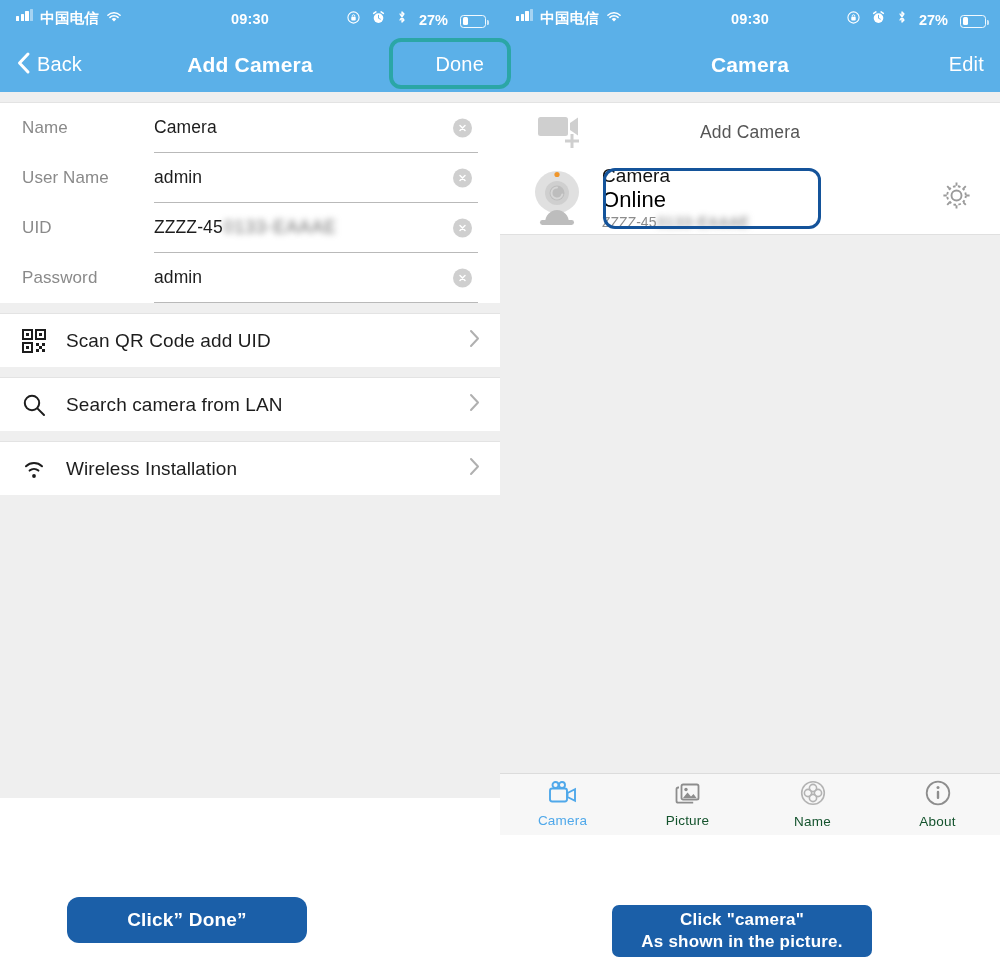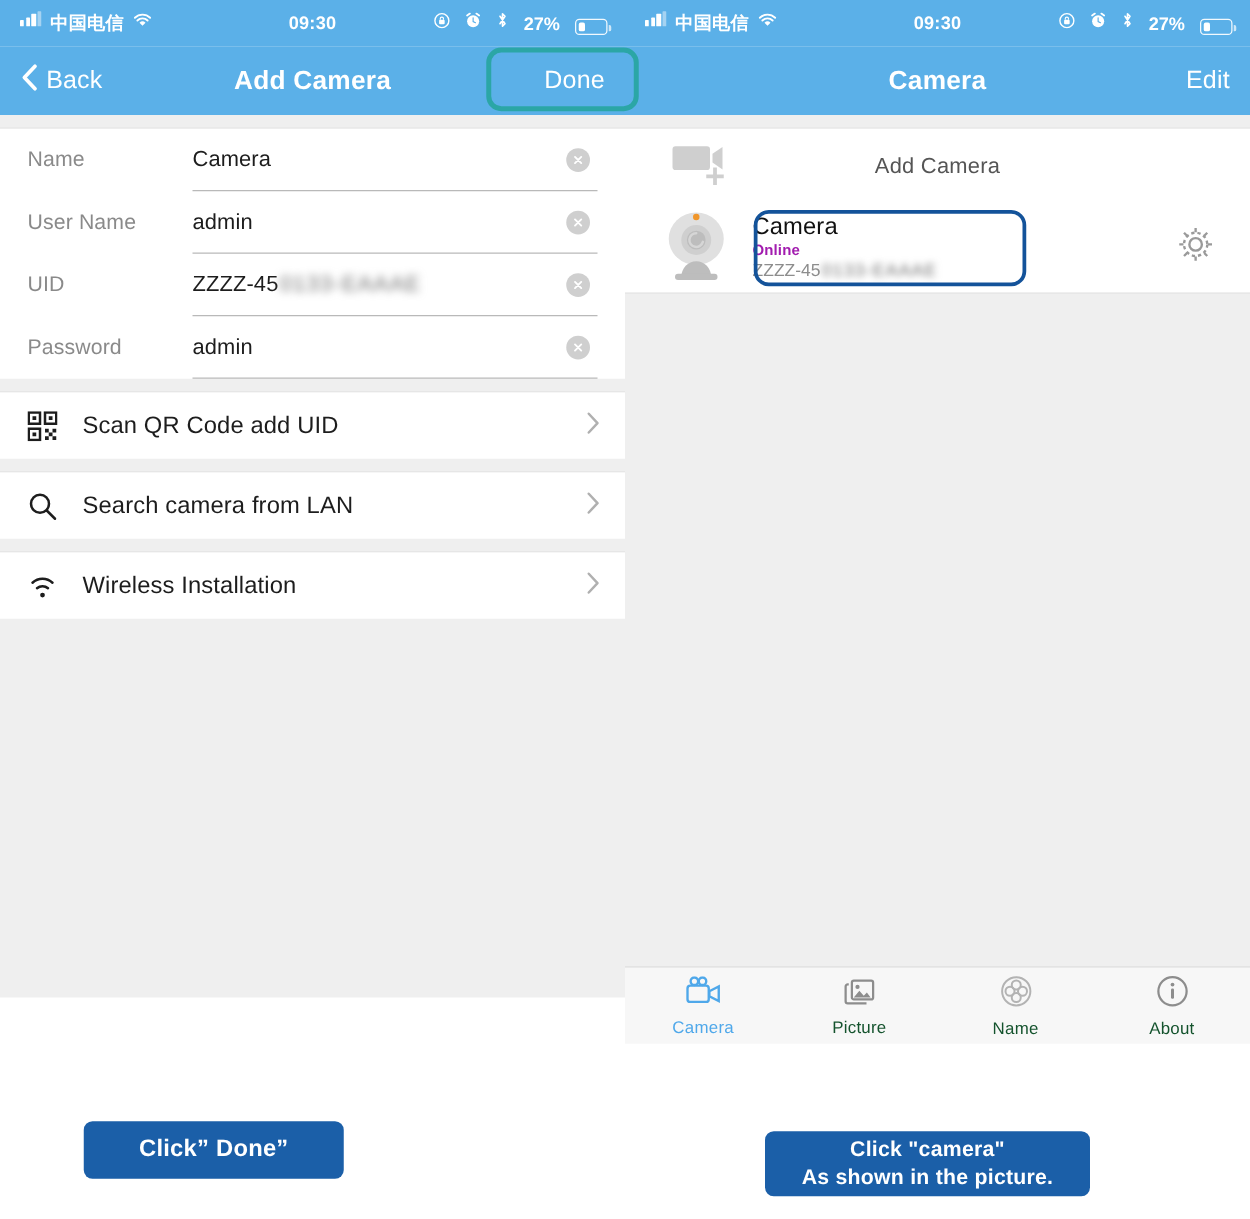--- a/index.html
+++ b/index.html
@@ -116,21 +116,21 @@
     font-size: 17.5px; color: #555; letter-spacing: .2px;
   }
   .cam-item {
     height: 74px; background: #fff; display: flex; align-items: center;
     padding: 0 28px 0 28px; position: relative;
     border-bottom: 1px solid #e0e0e0;
   }
   .cam-thumb { width: 62px; flex: none; }
   .cam-text { margin-left: 12px; line-height: 1.22; }
   .cam-name { font-size: 19px; color: #111; letter-spacing: .1px; }
-  .cam-status { font-size: 12px; color: #a21caf; font-weight: bold; letter-spacing: .1px; }
+  .cam-status { font-size: 22px; color: #000000; font-weight: normal; letter-spacing: .1px; }
   .cam-uid { font-size: 14px; color: #8d8d8d; }
   .cam-uid .fval-blur { filter: blur(3px); }
   .cam-highlight {
     position: absolute; left: 103px; top: 7px; width: 218px; height: 61px;
     border: 3px solid #14539A; border-radius: 12px; pointer-events: none;
   }
   .gear-btn { margin-left: auto; }
   .right-filler { height: 538px; }
 
   
@@ -145,21 +145,21 @@
   .tab .tlabel { font-size: 13.5px; color: #14532d; letter-spacing: .2px; }
   .tab.active .tlabel { color: #4FA8EA; }
 
   
   .caption {
     position: absolute; background: #1B5FA8; color: #fff;
     border-radius: 7px; display: flex; flex-direction: column;
     align-items: center; justify-content: center;
     font-weight: bold; letter-spacing: .2px; text-align: center;
   }
-  .cap-left  { left: 67px;  top: 897px; width: 208px; height: 46px; font-size: 19px; }
+  .cap-left  { left: 67px;  top: 897px; width: 240px; height: 46px; font-size: 19px; border-radius: 12px; }
   .cap-right { left: 612px; top: 905px; width: 260px; height: 52px; font-size: 17px; line-height: 1.3; }
 </style>
 </head>
 <body>
 
 <div class="page">
 
   <div class="phone phone-left">
 
     <div class="statusbar">

